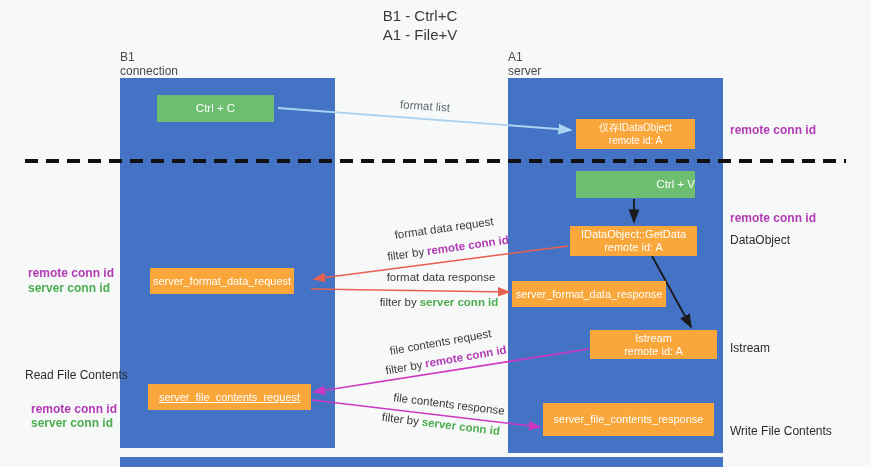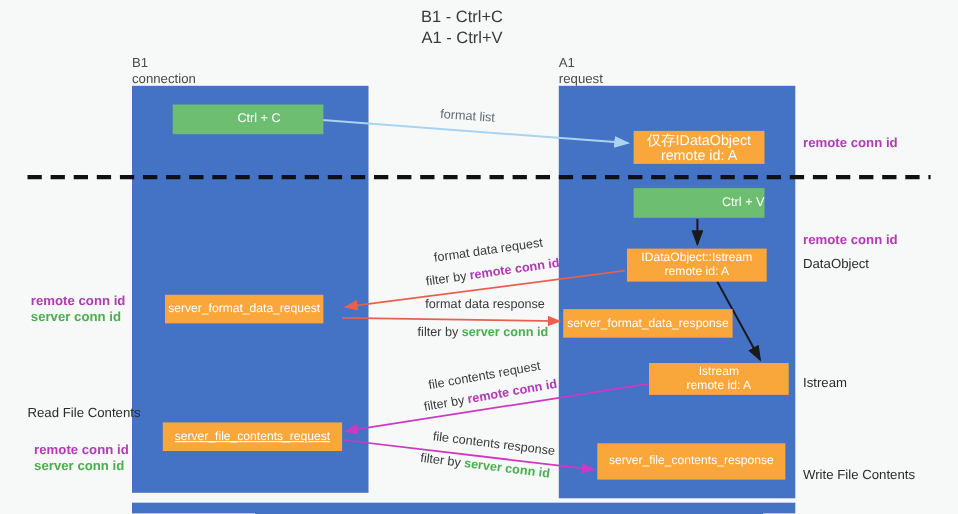--- a/index.html
+++ b/index.html
@@ -19,30 +19,30 @@
   .filter-lab .fb{margin-right:3px;}
   svg.overlay{position:absolute;left:0;top:0;pointer-events:none;}
 </style>
 </head>
 <body>
 
 <div class="stage">
 
   <div class="title">
     <div>B1 - Ctrl+C</div>
-    <div>A1 - Ctrl+V</div>
+    <div>A1 - File+V</div>
   </div>
 
   <div class="lane-header" style="left:120px;top:50px;">
     <div>B1</div>
     <div>connection</div>
   </div>
   <div class="lane-header" style="left:508px;top:50px;">
     <div>A1</div>
-    <div>request</div>
+    <div>server</div>
   </div>
 
   <div class="lane" style="left:120px;top:78px;width:215px;height:370px;"></div>
   <div class="lane" style="left:508px;top:78px;width:215px;height:375px;"></div>
   <div class="lane" style="left:120px;top:457px;width:603px;height:10px;"></div>
 
   <svg class="overlay" width="871" height="467" viewBox="0 0 871 467">
     <defs>
       <marker id="m-blue" markerWidth="9" markerHeight="7" refX="7" refY="3" orient="auto">
           <path d="M0,0 L8,3 L0,6 Z" fill="#A9D3F0"></path>
@@ -60,35 +60,35 @@
     <line x1="25" y1="161" x2="846" y2="161" stroke="#111" stroke-width="4" stroke-dasharray="13 8"></line>
     <line x1="278" y1="108" x2="571" y2="130" stroke="#A9D3F0" stroke-width="1.8" marker-end="url(#m-blue)"></line>
     <line x1="634" y1="199" x2="634" y2="222" stroke="#1A1A1A" stroke-width="1.8" marker-end="url(#m-black)"></line>
     <line x1="568" y1="246" x2="314" y2="279" stroke="#E8604F" stroke-width="1.6" marker-end="url(#m-red)"></line>
     <line x1="311" y1="289" x2="509" y2="292" stroke="#E8604F" stroke-width="1.6" marker-end="url(#m-red)"></line>
     <line x1="652" y1="256" x2="691" y2="327" stroke="#1A1A1A" stroke-width="1.8" marker-end="url(#m-black)"></line>
     <line x1="589" y1="349" x2="314" y2="392" stroke="#CC39C2" stroke-width="1.6" marker-end="url(#m-mag)"></line>
     <line x1="312" y1="400" x2="540" y2="427" stroke="#CC39C2" stroke-width="1.6" marker-end="url(#m-mag)"></line>
   </svg>
 
-  <div class="box green" style="left:157px;top:95px;width:117px;height:27px;padding-left:20px;">
+  <div class="box green" style="left:157px;top:95px;width:117px;height:27px;">
     <span>Ctrl + C</span>
   </div>
 
-  <div class="box orange" style="left:576px;top:119px;width:119px;height:30px;font-size:13px;">
+  <div class="box orange" style="left:576px;top:119px;width:119px;height:30px;font-size:10px;">
     <span>仅存IDataObject</span>
     <span>remote id: A</span>
   </div>
 
   <div class="box green" style="left:576px;top:171px;width:119px;height:27px;align-items:flex-end;">
     <span>Ctrl + V</span>
   </div>
 
   <div class="box orange" style="left:570px;top:226px;width:127px;height:30px;font-size:11px;">
-    <span>IDataObject::Istream</span>
+    <span>IDataObject::GetData</span>
     <span>remote id: A</span>
   </div>
 
   <div class="box orange" style="left:150px;top:268px;width:144px;height:26px;font-size:11px;">
     <span>server_format_data_request</span>
   </div>
 
   <div class="box orange" style="left:512px;top:281px;width:154px;height:26px;font-size:11px;text-align:right;">
     <span>server_format_data_response</span>
   </div>

